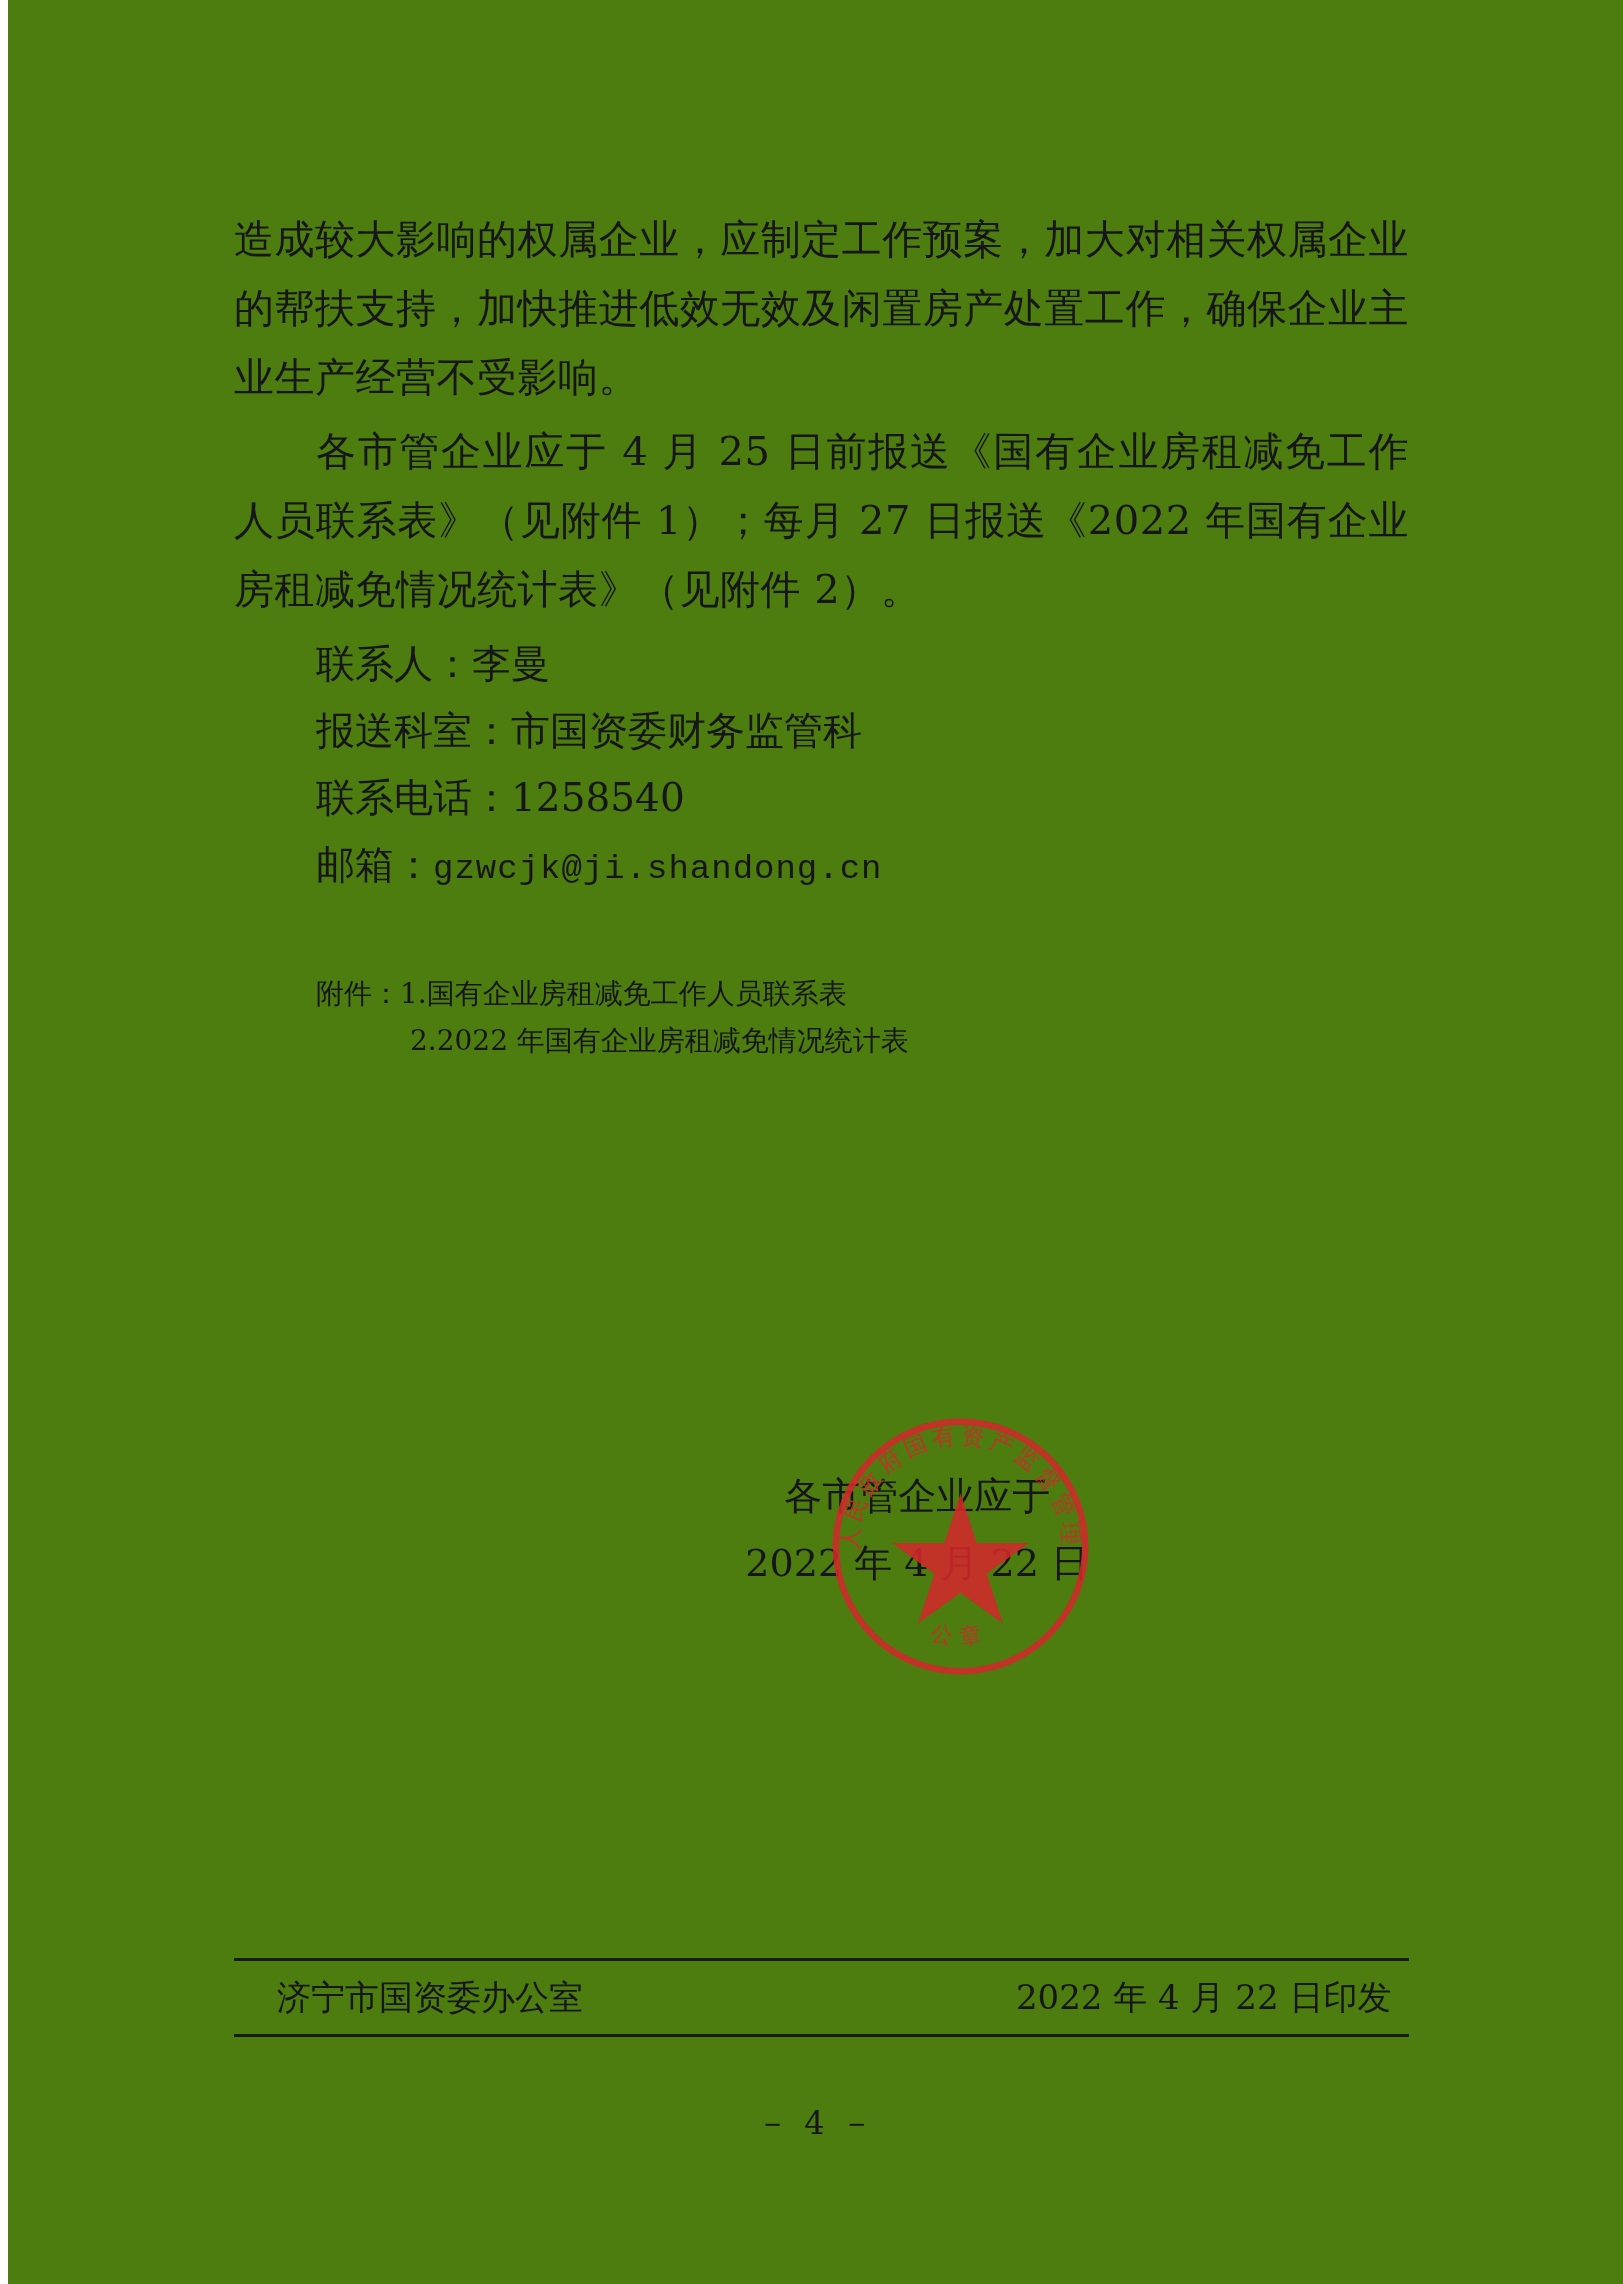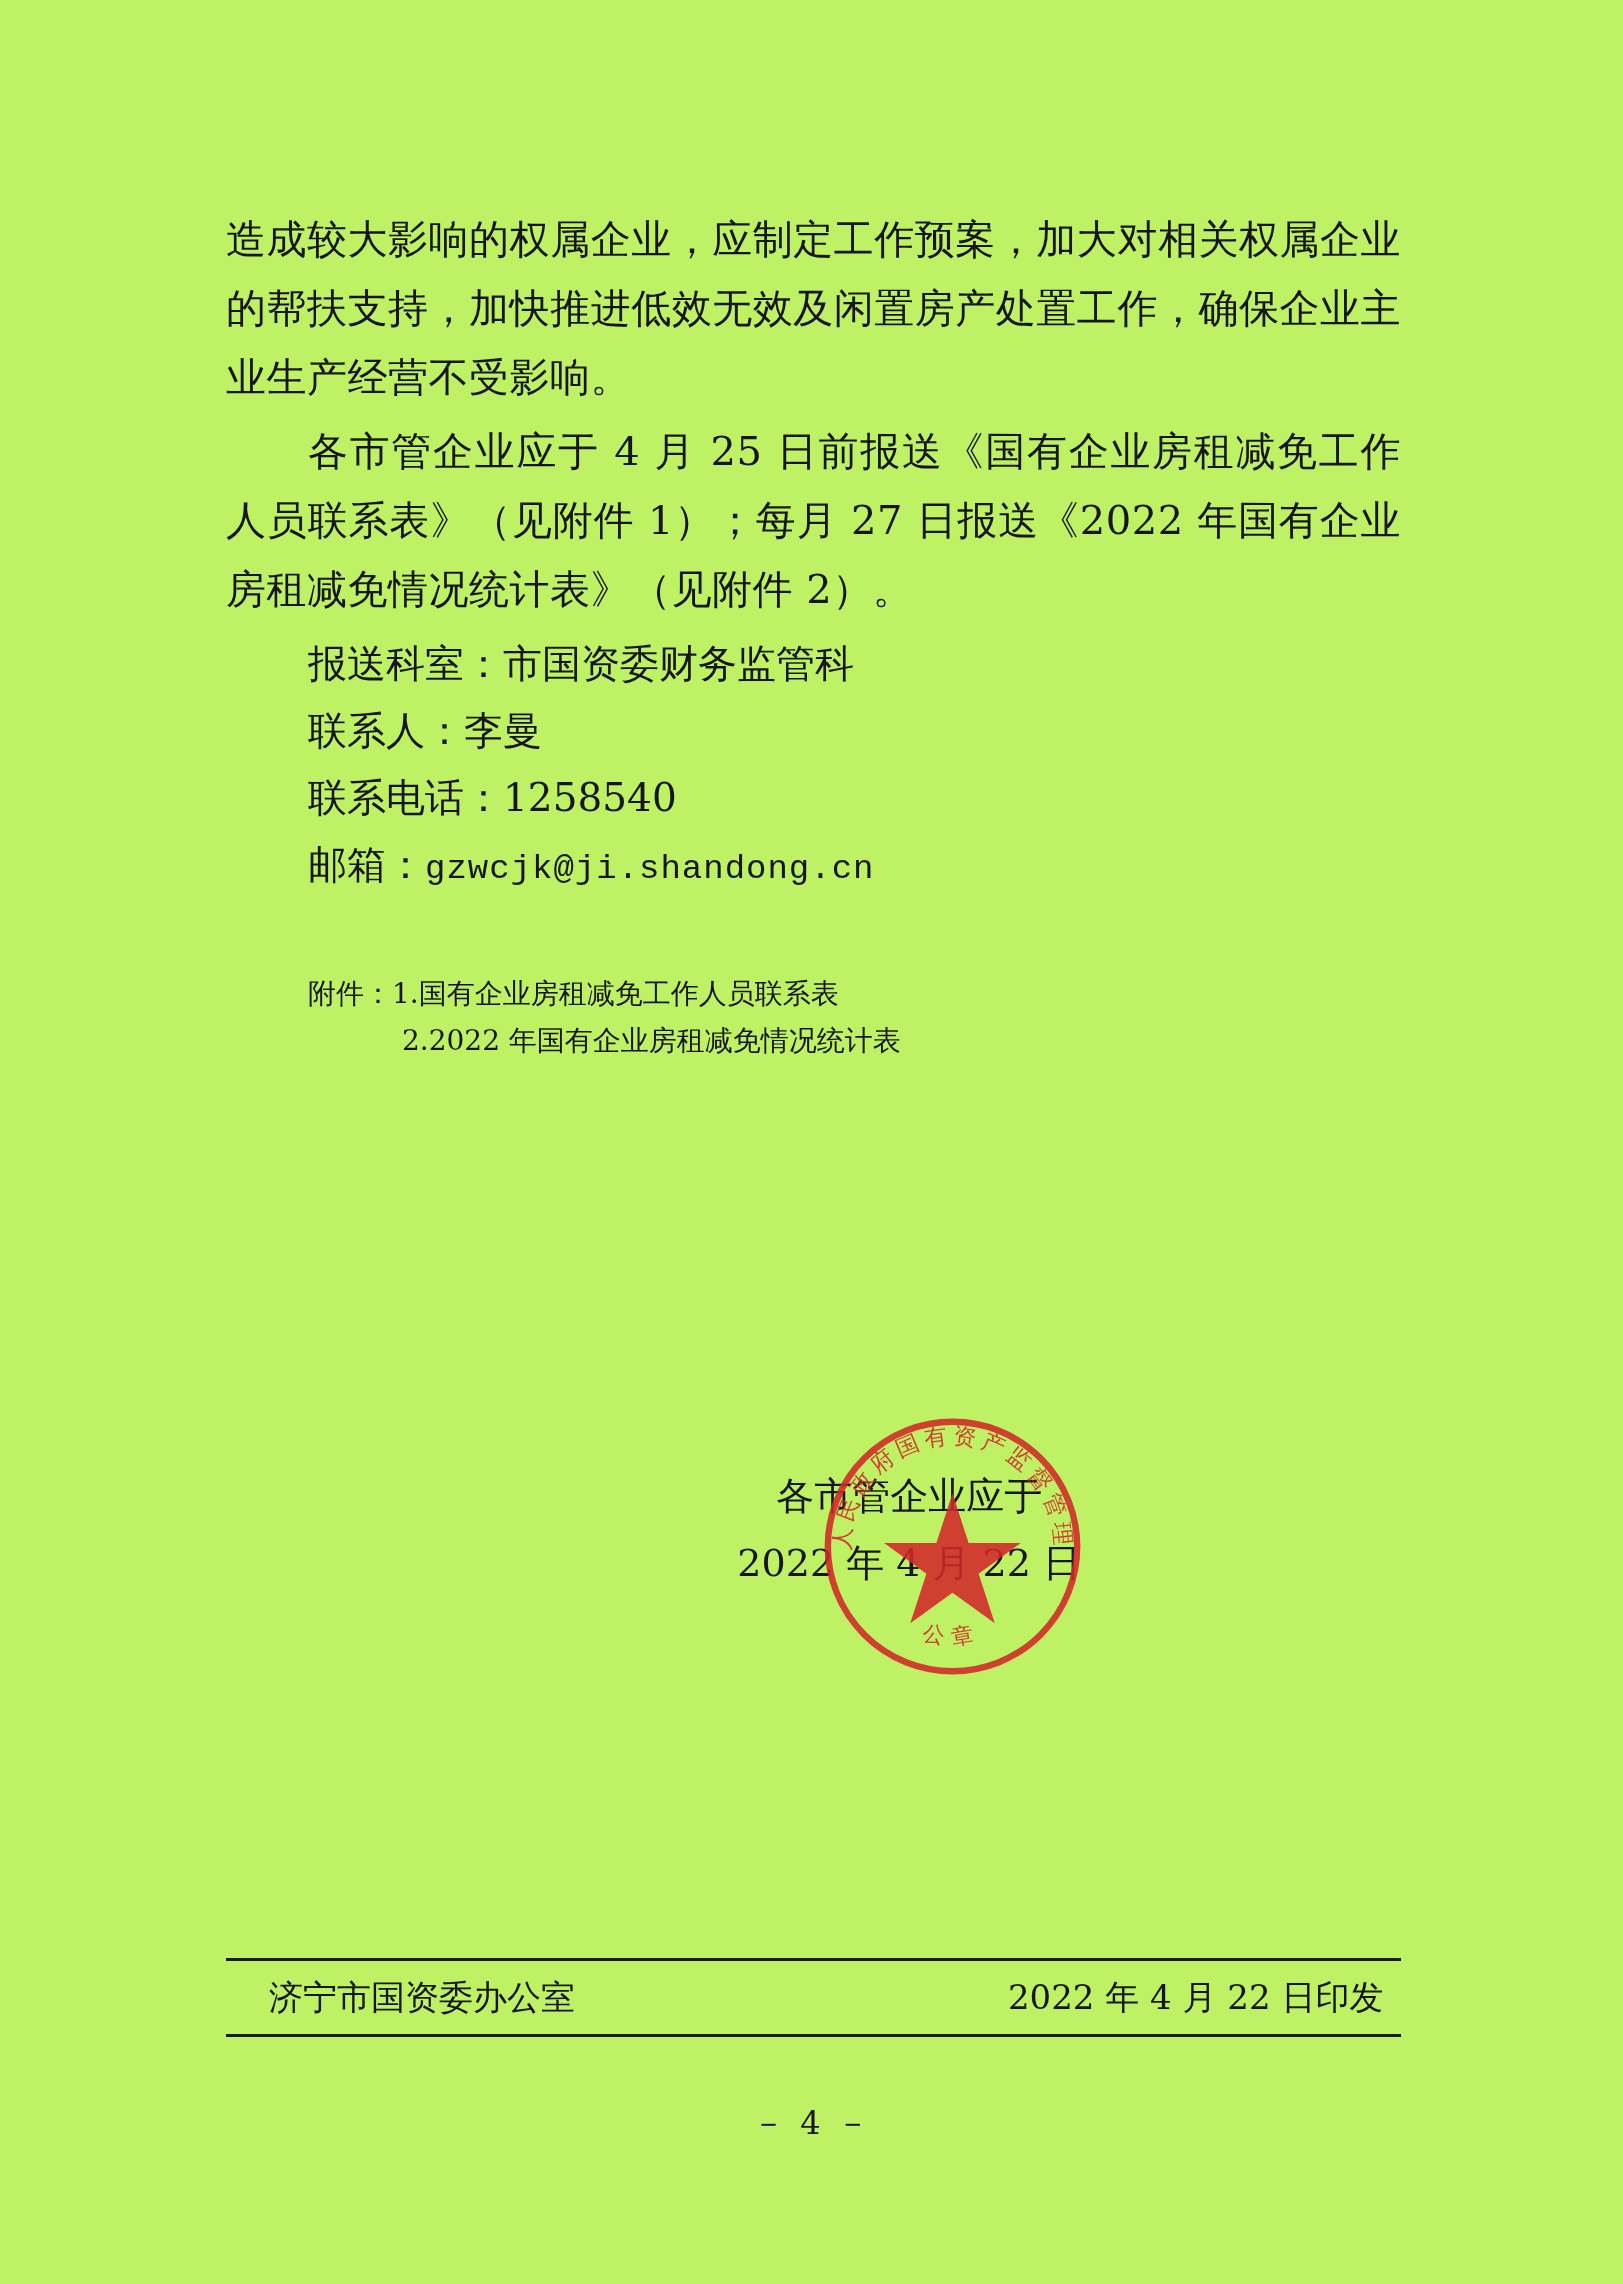--- a/index.html
+++ b/index.html
@@ -13,21 +13,22 @@
     position: relative;
     font-family: "DejaVu Serif", serif;
     color: #111111;
     overflow: hidden;
   }
 
   
   .page {
     position: absolute;
     inset: 0;
-    background: #bef264;
+    background: #4d7c0f;
+    margin-left: 8px;
   }
 
   .content {
     position: absolute;
     left: 226px;
     top: 205px;
     width: 1175px;
   }
 
   .para {
@@ -134,22 +135,22 @@
 <body>
 
 <div class="page">
 
   <div class="content">
 
     <p class="para">造成较大影响的权属企业，应制定工作预案，加大对相关权属企业的帮扶支持，加快推进低效无效及闲置房产处置工作，确保企业主业生产经营不受影响。</p>
 
     <p class="para indent">各市管企业应于 4 月 25 日前报送《国有企业房租减免工作人员联系表》（见附件 1）；每月 27 日报送《2022 年国有企业房租减免情况统计表》（见附件 2）。</p>
 
+    <p class="info-line">联系人：李曼</p>
     <p class="info-line">报送科室：市国资委财务监管科</p>
-    <p class="info-line">联系人：李曼</p>
     <p class="info-line">联系电话：1258540</p>
     <p class="info-line"><span>邮箱：</span><span class="mono">gzwcjk@ji.shandong.cn</span></p>
 
     <div class="attach-block">
       <p class="attach-line"><span>附件：</span><span>1.国有企业房租减免工作人员联系表</span></p>
       <p class="attach-line second">2.2022 年国有企业房租减免情况统计表</p>
     </div>
 
   </div>
 

